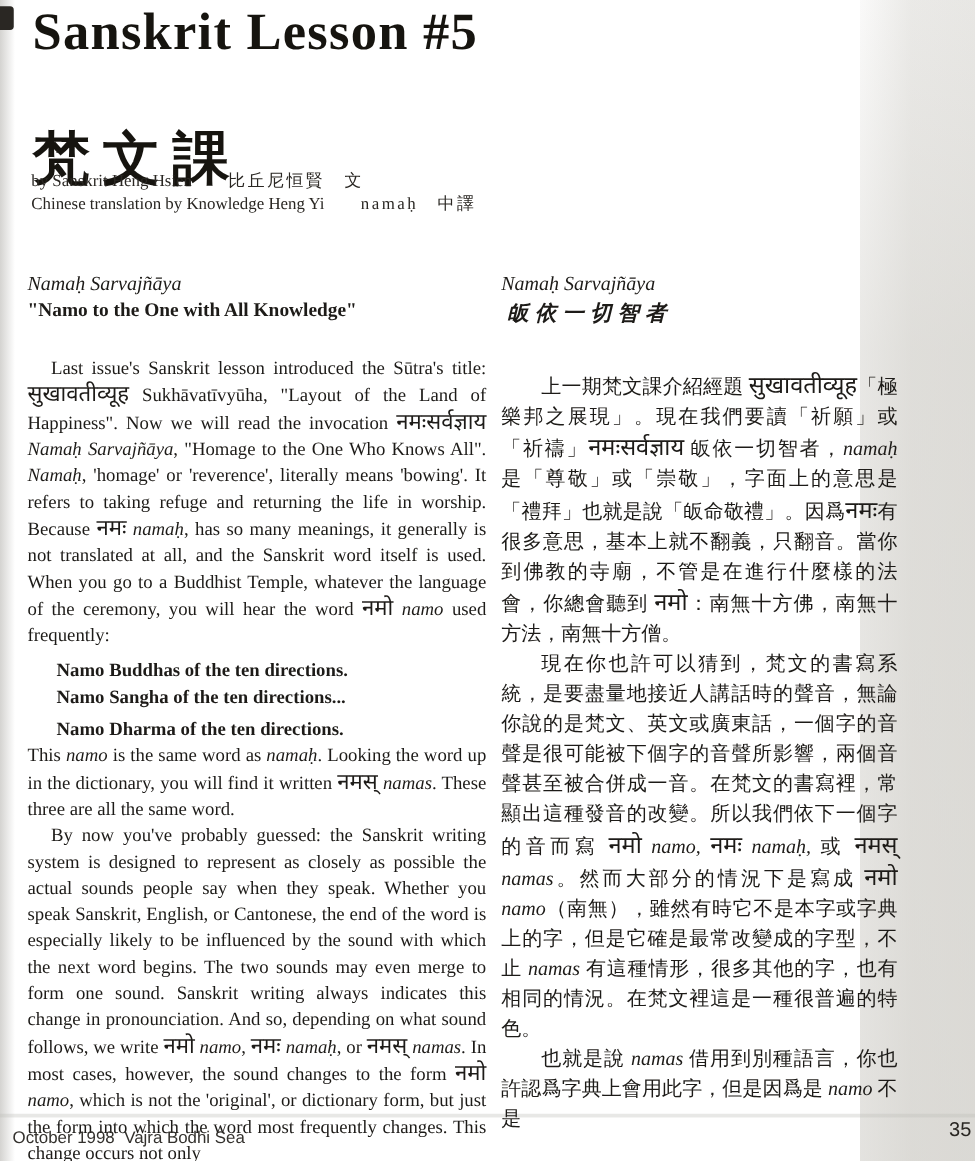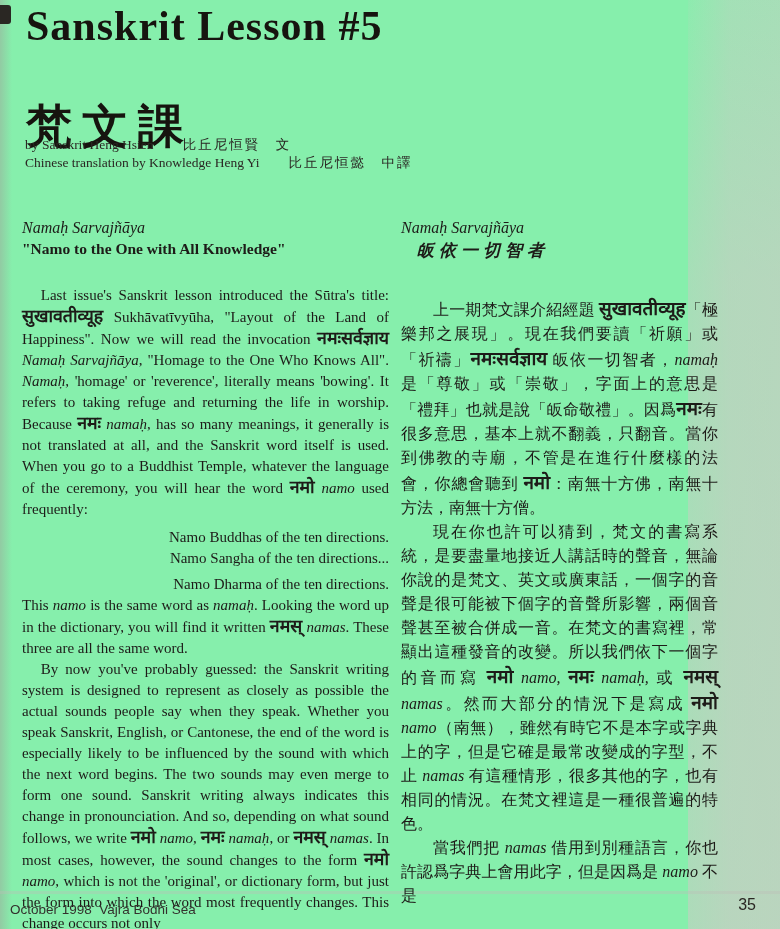--- a/index.html
+++ b/index.html
@@ -3,21 +3,21 @@
 <meta charset="utf-8">
 <style>
   html,body{margin:0;padding:0;}
   body{
     background:#888;
     font-family:"Liberation Serif","DejaVu Serif",serif;
   }
   .page{
     position:relative;
     width:780px;height:929px;
-    background:#86efac;
+    background:#ffffff;
     overflow:hidden;
     color:#1d1b18;
   }
   
   .edge-left{
     position:absolute;left:0;top:0;width:12px;height:100%;
     background:linear-gradient(to right, rgba(160,158,152,.45), rgba(160,158,152,0));
     pointer-events:none;
   }
   .edge-right{
@@ -52,39 +52,39 @@
     font-size:13.5px;line-height:18px;color:#2a2723;
   }
   .byline-row span{white-space:pre;}
   .byline-zh{margin-left:29px;letter-spacing:2px;}
   
   .col{position:absolute;top:217px;}
   .col-left{left:22px;width:367px;font-size:15px;line-height:21px;text-align:justify;}
   .col-right{left:401px;width:317px;font-size:16px;line-height:24px;text-align:justify;}
   .head-italic{font-style:italic;font-size:16px;line-height:21px;font-weight:400;margin:0;}
   .head-bold{font-size:15.5px;line-height:21px;font-weight:700;margin:0 0 26px 0;}
-  .head-zh{font-size:17px;line-height:22px;font-weight:700;font-style:italic;letter-spacing:5px;margin:2px 0 34px 16px;}
+  .head-zh{font-size:17px;line-height:22px;font-weight:700;font-style:italic;letter-spacing:5px;margin:2px 0 34px 5px;}
   .para{margin:0;}
   .para.ind{text-indent:1.25em;}
-  .para.list{margin-left:1.55em;text-align:right;}
+  .para.list{margin-left:1.55em;text-align:left;font-weight:bold;}
   .para.list-first{margin-top:7px;}
   .para.list-last{margin-bottom:5px;}
   .para.zh{text-indent:2em;}
   
   .sg-p{}
   .sg-i{font-style:italic;}
-  .sg-d{font-weight:700;font-size:1.18em;font-family:"DejaVu Sans","Liberation Sans",sans-serif;}
+  .sg-d{font-weight:400;font-size:1.18em;font-family:"DejaVu Sans","Liberation Sans",sans-serif;}
   
   .footer-left{
     position:absolute;left:10px;top:902px;
     font-family:"Liberation Sans","DejaVu Sans",sans-serif;
     font-size:13.5px;color:#33312d;white-space:pre;
   }
   .page-number{
-    position:absolute;right:24px;top:896px;
+    position:absolute;right:3px;top:896px;
     font-family:"Liberation Sans","DejaVu Sans",sans-serif;
     font-size:16px;color:#2a2723;
   }
 </style>
 </head>
 <body>
 
 <div class="page">
 
   <div class="edge-left"></div>
@@ -93,21 +93,21 @@
   <div class="footer-streak"></div>
 
   <div class="title-en">Sanskrit Lesson #5</div>
   <div class="title-zh">梵文課</div>
 
   <div class="byline">
     <div class="byline-row">
       <span>by Sanskrit Heng Hsien</span><span class="byline-zh">比丘尼恒賢　文</span>
     </div>
     <div class="byline-row">
-      <span>Chinese translation by Knowledge Heng Yi</span><span class="byline-zh">比丘尼恒懿　中譯</span>
+      <span>Chinese translation by Knowledge Heng Yi</span><span class="byline-zh">namaḥ　中譯</span>
     </div>
   </div>
 
   <div class="col col-left">
     <p class="head-italic">Namaḥ Sarvajñāya</p>
     <p class="head-bold">"Namo to the One with All Knowledge"</p>
     <div>
         <p class="para ind"><span class="sg-p">Last issue's Sanskrit lesson introduced the Sūtra's title: </span><span class="sg-d">सुखावतीव्यूह</span><span class="sg-p"> Sukhāvatīvyūha, "Layout of the Land of Happiness". Now we will read the invocation </span><span class="sg-d">नमःसर्वज्ञाय</span><span class="sg-p"> </span><span class="sg-i">Namaḥ Sarvajñāya</span><span class="sg-p">, "Homage to the One Who Knows All". </span><span class="sg-i">Namaḥ</span><span class="sg-p">, 'homage' or 'reverence', literally means 'bowing'. It refers to taking refuge and returning the life in worship. Because </span><span class="sg-d">नमः</span><span class="sg-p"> </span><span class="sg-i">namaḥ</span><span class="sg-p">, has so many meanings, it generally is not translated at all, and the Sanskrit word itself is used. When you go to a Buddhist Temple, whatever the language of the ceremony, you will hear the word </span><span class="sg-d">नमो</span><span class="sg-p"> </span><span class="sg-i">namo</span><span class="sg-p"> used frequently:</span></p>
         <p class="para list list-first"><span class="sg-p">Namo Buddhas of the ten directions.</span></p>
         <p class="para list list-last"><span class="sg-p">Namo Sangha of the ten directions...</span></p>
@@ -116,20 +116,20 @@
         <p class="para ind"><span class="sg-p">By now you've probably guessed: the Sanskrit writing system is designed to represent as closely as possible the actual sounds people say when they speak. Whether you speak Sanskrit, English, or Cantonese, the end of the word is especially likely to be influenced by the sound with which the next word begins. The two sounds may even merge to form one sound. Sanskrit writing always indicates this change in pronounciation. And so, depending on what sound follows, we write </span><span class="sg-d">नमो</span><span class="sg-p"> </span><span class="sg-i">namo</span><span class="sg-p">, </span><span class="sg-d">नमः</span><span class="sg-p"> </span><span class="sg-i">namaḥ</span><span class="sg-p">, or </span><span class="sg-d">नमस्</span><span class="sg-p"> </span><span class="sg-i">namas</span><span class="sg-p">. In most cases, however, the sound changes to the form </span><span class="sg-d">नमो</span><span class="sg-p"> </span><span class="sg-i">namo</span><span class="sg-p">, which is not the 'original', or dictionary form, but just the form into which the word most frequently changes. This change occurs not only</span></p>
       </div>
   </div>
 
   <div class="col col-right">
     <p class="head-italic">Namaḥ Sarvajñāya</p>
     <p class="head-zh">皈依一切智者</p>
     <div>
         <p class="para zh"><span class="sg-p">上一期梵文課介紹經題 </span><span class="sg-d">सुखावतीव्यूह</span><span class="sg-p">「極樂邦之展現」。現在我們要讀「祈願」或「祈禱」</span><span class="sg-d">नमःसर्वज्ञाय</span><span class="sg-p"> 皈依一切智者，</span><span class="sg-i">namaḥ</span><span class="sg-p"> 是「尊敬」或「崇敬」，字面上的意思是「禮拜」也就是說「皈命敬禮」。因爲</span><span class="sg-d">नमः</span><span class="sg-p">有很多意思，基本上就不翻義，只翻音。當你到佛教的寺廟，不管是在進行什麼樣的法會，你總會聽到 </span><span class="sg-d">नमो</span><span class="sg-p">：南無十方佛，南無十方法，南無十方僧。</span></p>
         <p class="para zh"><span class="sg-p">現在你也許可以猜到，梵文的書寫系統，是要盡量地接近人講話時的聲音，無論你說的是梵文、英文或廣東話，一個字的音聲是很可能被下個字的音聲所影響，兩個音聲甚至被合併成一音。在梵文的書寫裡，常顯出這種發音的改變。所以我們依下一個字的音而寫 </span><span class="sg-d">नमो</span><span class="sg-p"> </span><span class="sg-i">namo,</span><span class="sg-p"> </span><span class="sg-d">नमः</span><span class="sg-p"> </span><span class="sg-i">namaḥ,</span><span class="sg-p"> 或 </span><span class="sg-d">नमस्</span><span class="sg-p"> </span><span class="sg-i">namas</span><span class="sg-p">。然而大部分的情況下是寫成 </span><span class="sg-d">नमो</span><span class="sg-p"> </span><span class="sg-i">namo</span><span class="sg-p">（南無），雖然有時它不是本字或字典上的字，但是它確是最常改變成的字型，不止 </span><span class="sg-i">namas</span><span class="sg-p"> 有這種情形，很多其他的字，也有相同的情況。在梵文裡這是一種很普遍的特色。</span></p>
-        <p class="para zh"><span class="sg-p">當我們把 </span><span class="sg-i">namas</span><span class="sg-p"> 借用到別種語言，你也許認爲字典上會用此字，但是因爲是 </span><span class="sg-i">namo</span><span class="sg-p"> 不是 </span></p>
+        <p class="para zh"><span class="sg-p">也就是說 </span><span class="sg-i">namas</span><span class="sg-p"> 借用到別種語言，你也許認爲字典上會用此字，但是因爲是 </span><span class="sg-i">namo</span><span class="sg-p"> 不是 </span></p>
       </div>
   </div>
 
   <div class="footer-left">October 1998  Vajra Bodhi Sea</div>
   <div class="page-number">35</div>
 
 </div>
 
 </body></html>

